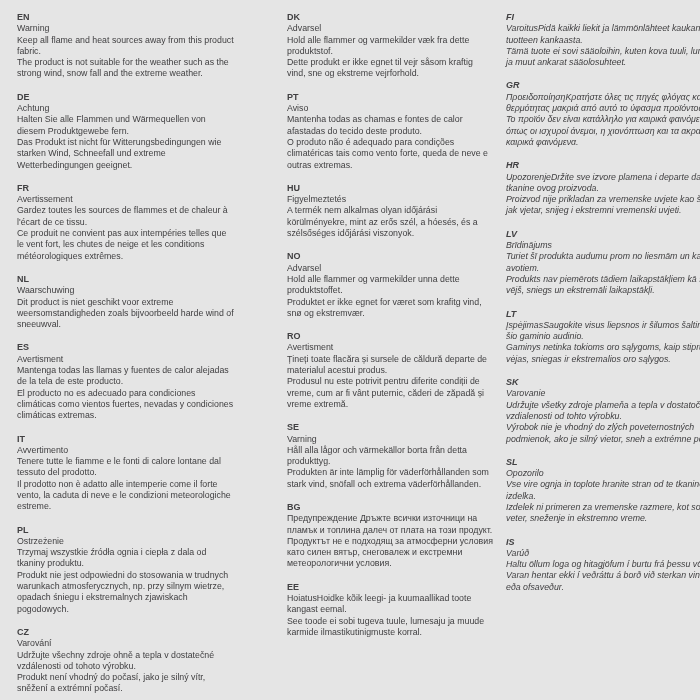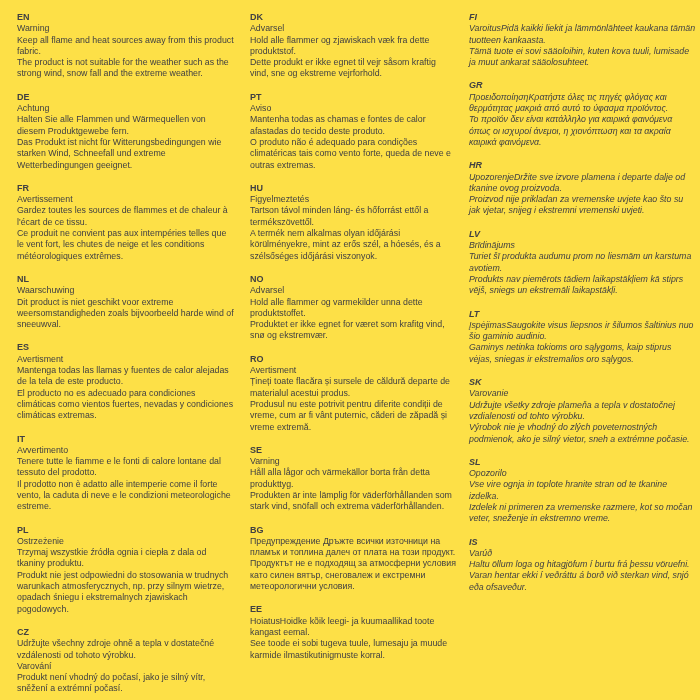--- a/index.html
+++ b/index.html
@@ -6,28 +6,28 @@
     margin: 0;
     padding: 0;
     background: #ffffff;
   }
   .sheet {
     box-sizing: border-box;
     width: 700px;
     height: 700px;
     padding: 12px 4px 0 17px;
     display: flex;
-    background: #fde047;
+    background: #e5e5e5;
     font-family: "Liberation Sans", sans-serif;
     color: #414042;
     overflow: hidden;
   }
   .col { box-sizing: border-box; flex: 0 0 auto; }
   .col-1 { width: 218px; margin-right: 15px; }
-  .col-2 { width: 206px; margin-right: 13px; }
+  .col-2 { width: 206px; margin-right: 13px; margin-left: 37px; }
   .col-3 { width: 227px; font-style: italic; }
   .lang-block { margin: 0 0 12px 0; }
   .lang-code {
     margin: 0;
     font-size: 9px;
     line-height: 11.3px;
     font-weight: bold;
     color: #414042;
   }
   .lang-line {
@@ -78,42 +78,41 @@
         <p class="lang-line">Il prodotto non è adatto alle intemperie come il forte vento, la caduta di neve e le condizioni meteorologiche estreme.</p>
       </section>
       <section class="lang-block">
         <h2 class="lang-code">PL</h2>
         <p class="lang-line">Ostrzeżenie</p>
         <p class="lang-line">Trzymaj wszystkie źródła ognia i ciepła z dala od tkaniny produktu.</p>
         <p class="lang-line">Produkt nie jest odpowiedni do stosowania w trudnych warunkach atmosferycznych, np. przy silnym wietrze, opadach śniegu i ekstremalnych zjawiskach pogodowych.</p>
       </section>
       <section class="lang-block">
         <h2 class="lang-code">CZ</h2>
+        <p class="lang-line">Varování</p>
         <p class="lang-line">Udržujte všechny zdroje ohně a tepla v dostatečné vzdálenosti od tohoto výrobku.</p>
-        <p class="lang-line">Varování</p>
         <p class="lang-line">Produkt není vhodný do počasí, jako je silný vítr, sněžení a extrémní počasí.</p>
       </section>
     </div>
   <div class="col col-2">
       <section class="lang-block">
         <h2 class="lang-code">DK</h2>
         <p class="lang-line">Advarsel</p>
-        <p class="lang-line">Hold alle flammer og zjawiskach væk fra dette produktstof.</p>
+        <p class="lang-line">Hold alle flammer og varmekilder væk fra dette produktstof.</p>
         <p class="lang-line">Dette produkt er ikke egnet til vejr såsom kraftig vind, sne og ekstreme vejrforhold.</p>
       </section>
       <section class="lang-block">
         <h2 class="lang-code">PT</h2>
         <p class="lang-line">Aviso</p>
         <p class="lang-line">Mantenha todas as chamas e fontes de calor afastadas do tecido deste produto.</p>
         <p class="lang-line">O produto não é adequado para condições climatéricas tais como vento forte, queda de neve e outras extremas.</p>
       </section>
       <section class="lang-block">
         <h2 class="lang-code">HU</h2>
         <p class="lang-line">Figyelmeztetés</p>
-        <p class="lang-line">Tartson távol minden láng- és hőforrást ettől a termékszövettől.</p>
         <p class="lang-line">A termék nem alkalmas olyan időjárási körülményekre, mint az erős szél, a hóesés, és a szélsőséges időjárási viszonyok.</p>
       </section>
       <section class="lang-block">
         <h2 class="lang-code">NO</h2>
         <p class="lang-line">Advarsel</p>
         <p class="lang-line">Hold alle flammer og varmekilder unna dette produktstoffet.</p>
         <p class="lang-line">Produktet er ikke egnet for været som krafitg vind, snø og ekstremvær.</p>
       </section>
       <section class="lang-block">
         <h2 class="lang-code">RO</h2>

